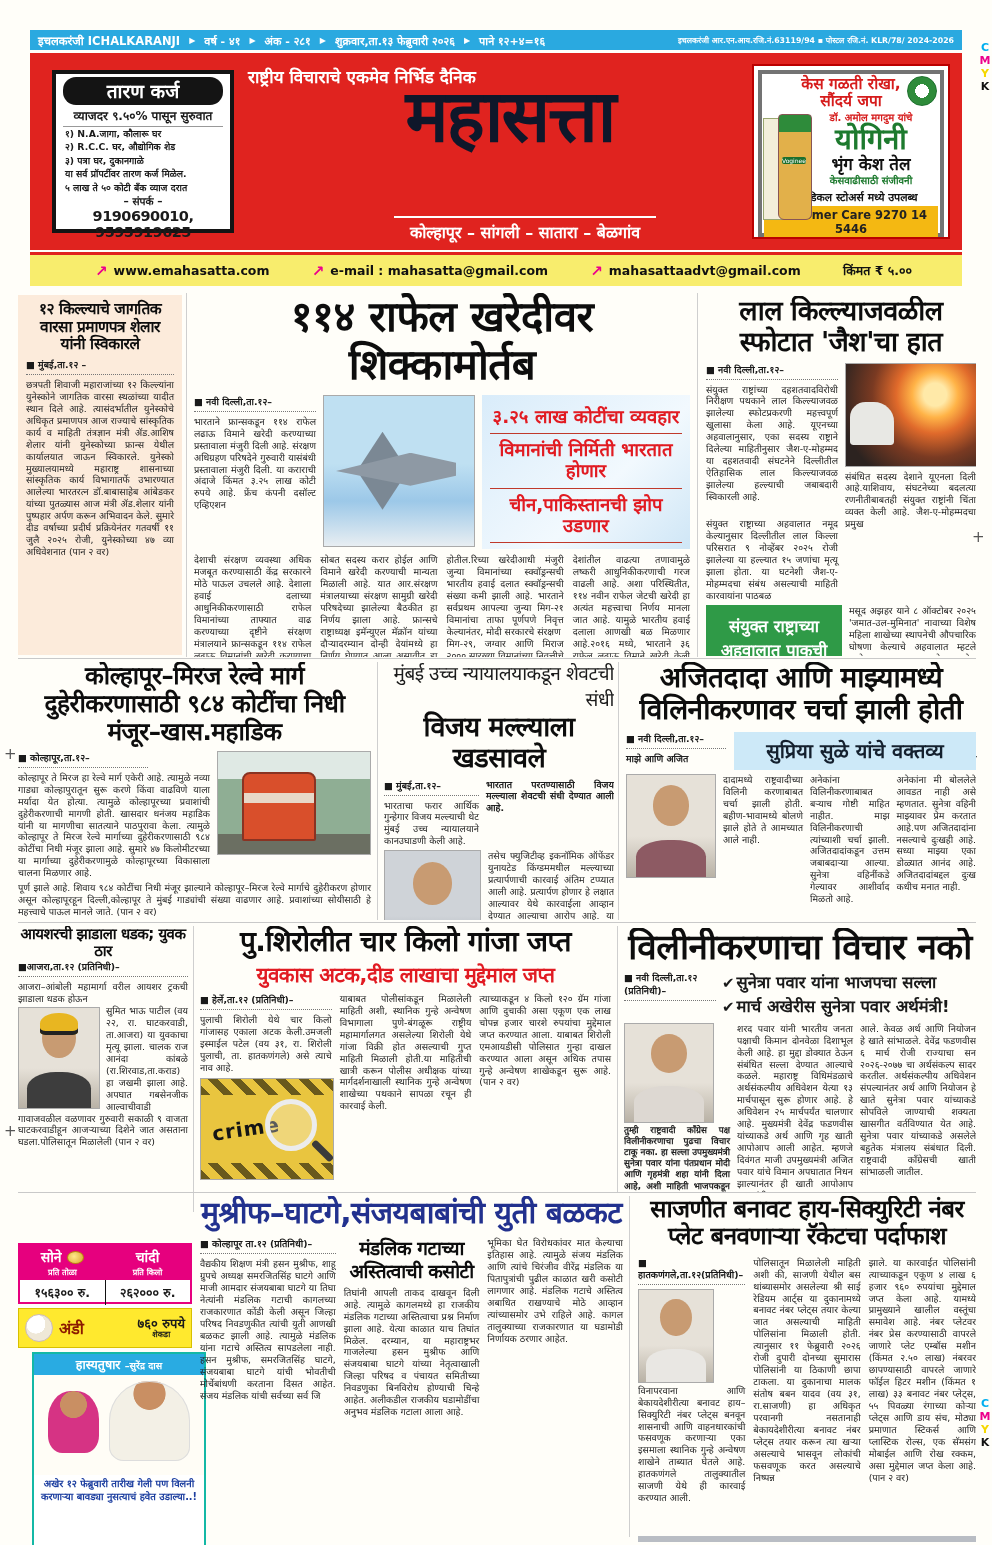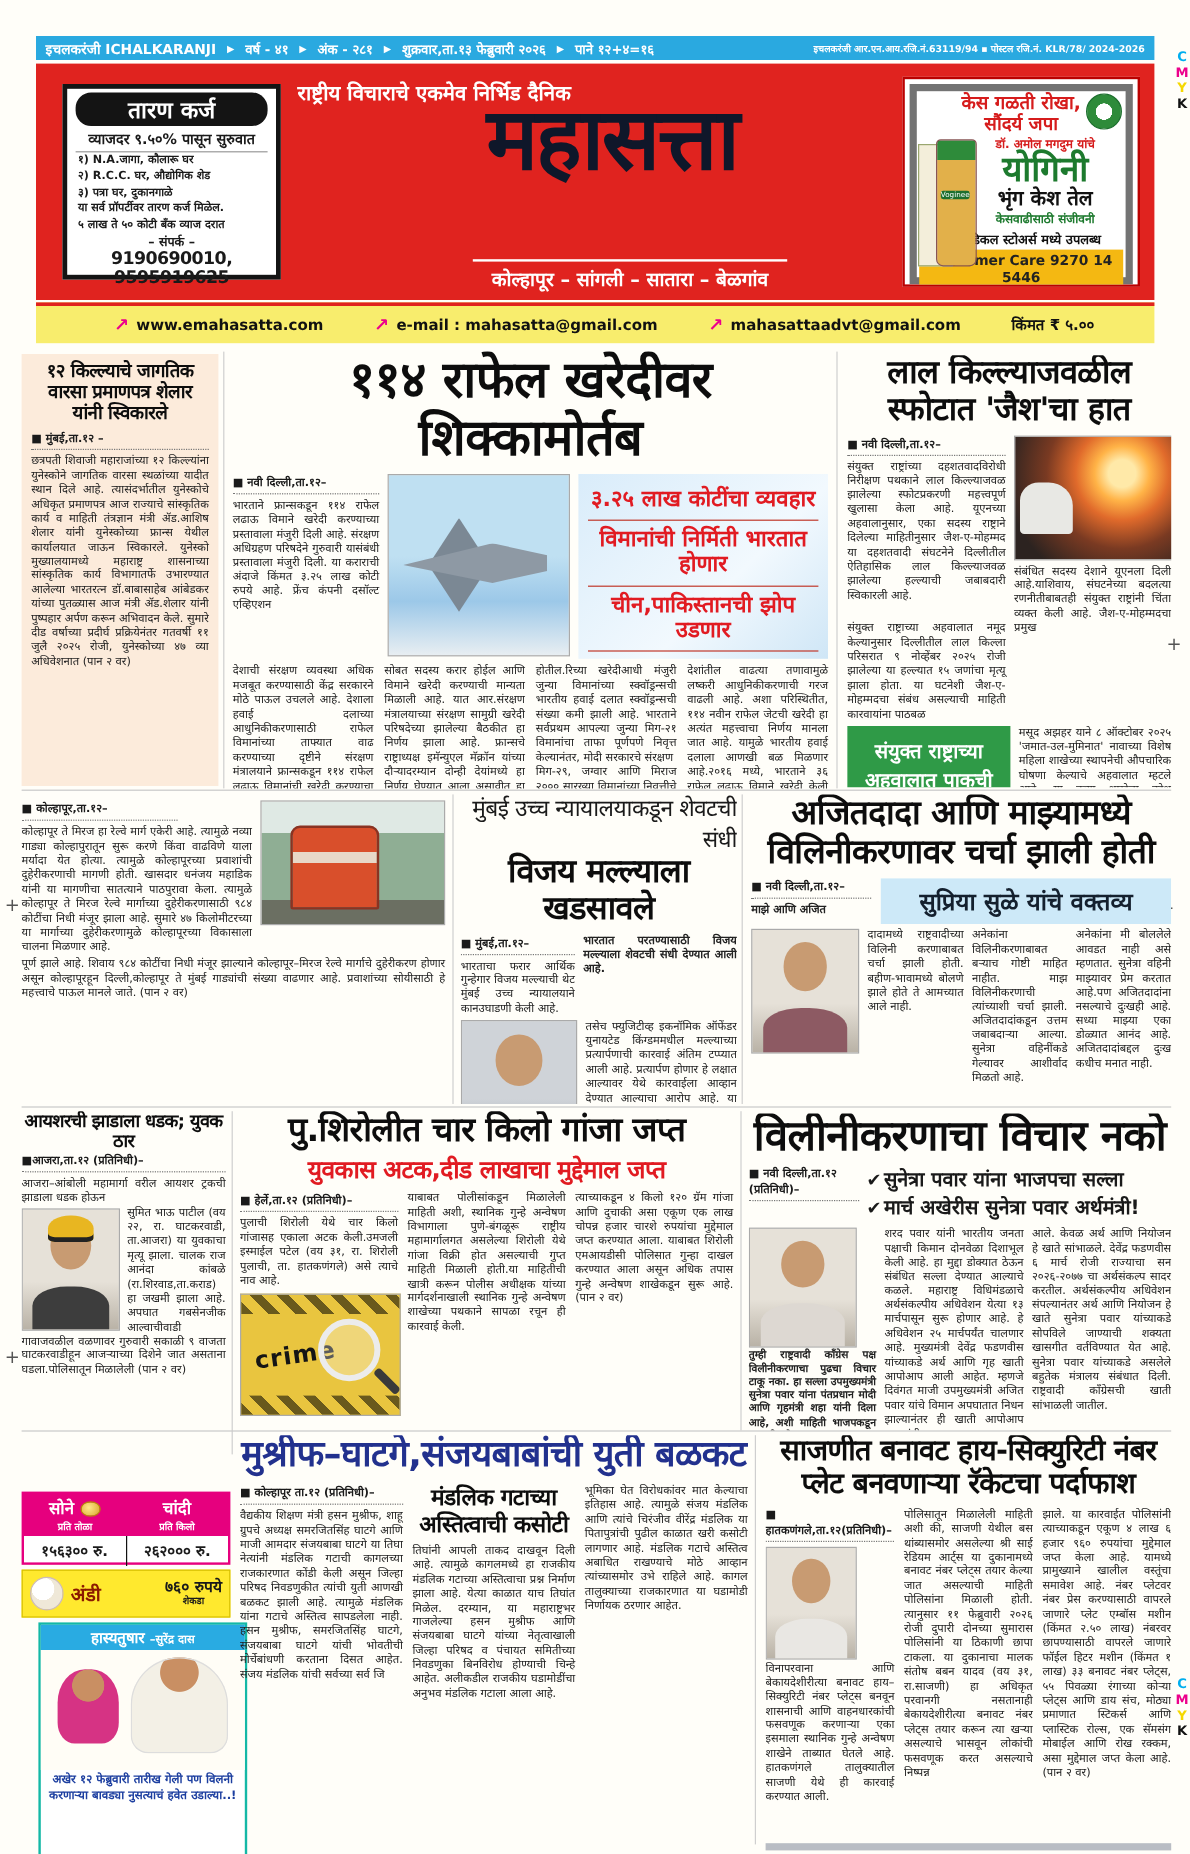--- a/index.html
+++ b/index.html
@@ -28,21 +28,21 @@
   #adL{left:22px;top:17px;width:182px;height:163px;background:#fff;border:4px solid #141414;
        box-sizing:border-box;padding:3px 7px;text-align:center;}
   #adL .t{background:#141414;color:#fff;font-weight:800;font-size:19px;border-radius:13px;padding:1px 0;}
   #adL .s{font-weight:800;font-size:12px;border-bottom:1px solid #999;padding:2px 0;}
   #adL .ln{font-size:9.3px;font-weight:700;text-align:left;line-height:1.45;padding-left:2px;}
   #adL .c{font-size:10.5px;font-weight:700;}
   #adL .p{font-size:14.5px;font-weight:700;letter-spacing:-0.5px;text-align:center;}
   
   #adR{right:12px;top:11px;width:198px;height:175px;background:#fff;border:2px solid #b00;
        box-sizing:border-box;padding:4px 4px 0 4px;text-align:center;overflow:hidden;}
-  #adR .inner{border:6px solid #737373;height:100%;box-sizing:border-box;position:relative;padding:2px 2px 0 2px;}
+  #adR .inner{border:4px solid #737373;height:100%;box-sizing:border-box;position:relative;padding:2px 2px 0 2px;}
   #adR .r1{color:#d61c1c;font-weight:800;font-size:15.5px;line-height:1.1;}
   #adR .r3{color:#d61c1c;font-weight:800;font-size:10px;padding-left:40px;}
   #adR .brand{color:#1d7a2e;font-weight:800;font-size:29px;line-height:1.05;padding-left:40px;}
   #adR .r4{color:#111;font-weight:800;font-size:17px;padding-left:40px;line-height:1.1;}
   #adR .r5{color:#1d7a2e;font-weight:800;font-size:10px;padding-left:40px;}
   #adR .r6{color:#111;font-weight:800;font-size:10.8px;margin-top:2px;}
   #adR .care{background:#f4b812;color:#222;font-weight:800;font-size:11.5px;margin-top:2px;padding:2px 0;}
   .ylogo{position:absolute;right:3px;top:2px;width:28px;height:28px;border-radius:50%;
          background:radial-gradient(circle,#fff 0 34%,#2e8b3a 35% 100%);border:1px solid #1d6f2e;}
   .vbox{position:absolute;left:1px;top:44px;width:27px;height:100px;background:#f3eeda;border:1px solid #9aa76f;}
@@ -286,20 +286,21 @@
     </div>
     <div style="display:flex;gap:7px;margin-top:4px;">
       <div class="greenbox" style="width:136px;flex-shrink:0;">संयुक्त राष्ट्राच्या अहवालात पाकची पोलखोल</div>
       <div class="body" style="flex:1;">मसूद अझहर याने ८ ऑक्टोबर २०२५ 'जमात-उल-मुमिनात' नावाच्या विशेष महिला शाखेच्या स्थापनेची औपचारिक घोषणा केल्याचे अहवालात म्हटले आहे. या नव्या शाखेचा उद्देश दहशतवादी कारवायांना पाठबळ (पान २ वर)</div>
     </div>
   </div>
 
   <div class="hr" style="left:18px;top:658px;width:958px;"></div>
 
   <div class="art vr-r" style="left:18px;top:662px;width:360px;height:258px;padding-right:6px;">
+    <div class="hl" style="font-size:24.5px;">कोल्हापूर–मिरज रेल्वे मार्ग दुहेरीकरणासाठी ९८४ कोटींचा निधी मंजूर–खास.महाडिक</div>
     <div style="margin-top:5px;">
       <div class="ph ph-train" style="width:152px;height:102px;float:right;margin:0 0 4px 7px;">
         <div class="eng"></div>
       </div>
       <div class="byline">■ कोल्हापूर,ता.१२–</div>
       <div class="dotted" style="width:130px;"></div>
       <div class="body">कोल्हापूर ते मिरज हा रेल्वे मार्ग एकेरी आहे. त्यामुळे नव्या गाड्या कोल्हापुरातून सुरू करणे किंवा वाढविणे याला मर्यादा येत होत्या. त्यामुळे कोल्हापूरच्या प्रवाशांची दुहेरीकरणाची मागणी होती. खासदार धनंजय महाडिक यांनी या मागणीचा सातत्याने पाठपुरावा केला. त्यामुळे कोल्हापूर ते मिरज रेल्वे मार्गाच्या दुहेरीकरणासाठी ९८४ कोटींचा निधी मंजूर झाला आहे. सुमारे ४७ किलोमीटरच्या या मार्गाच्या दुहेरीकरणामुळे कोल्हापूरच्या विकासाला चालना मिळणार आहे.</div>
       <div class="body" style="margin-top:3px;">पूर्ण झाले आहे. शिवाय ९८४ कोटींचा निधी मंजूर झाल्याने कोल्हापूर–मिरज रेल्वे मार्गाचे दुहेरीकरण होणार असून कोल्हापूरहून दिल्ली,कोल्हापूर ते मुंबई गाड्यांची संख्या वाढणार आहे. प्रवाशांच्या सोयीसाठी हे महत्त्वाचे पाऊल मानले जाते. (पान २ वर)</div>
     </div>
   </div>

